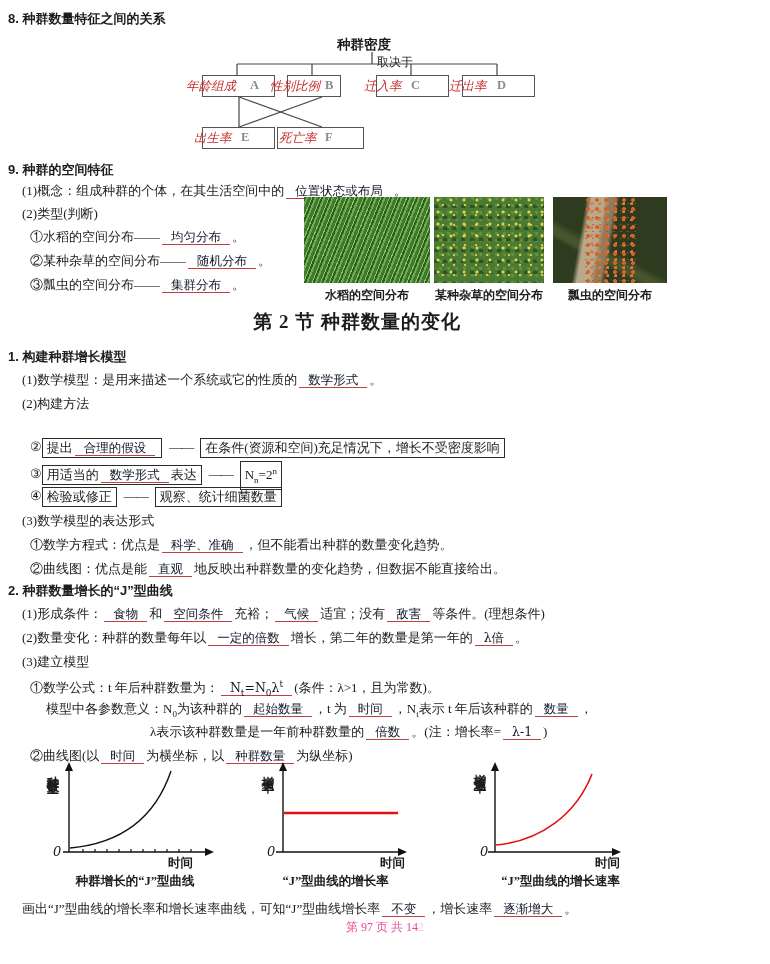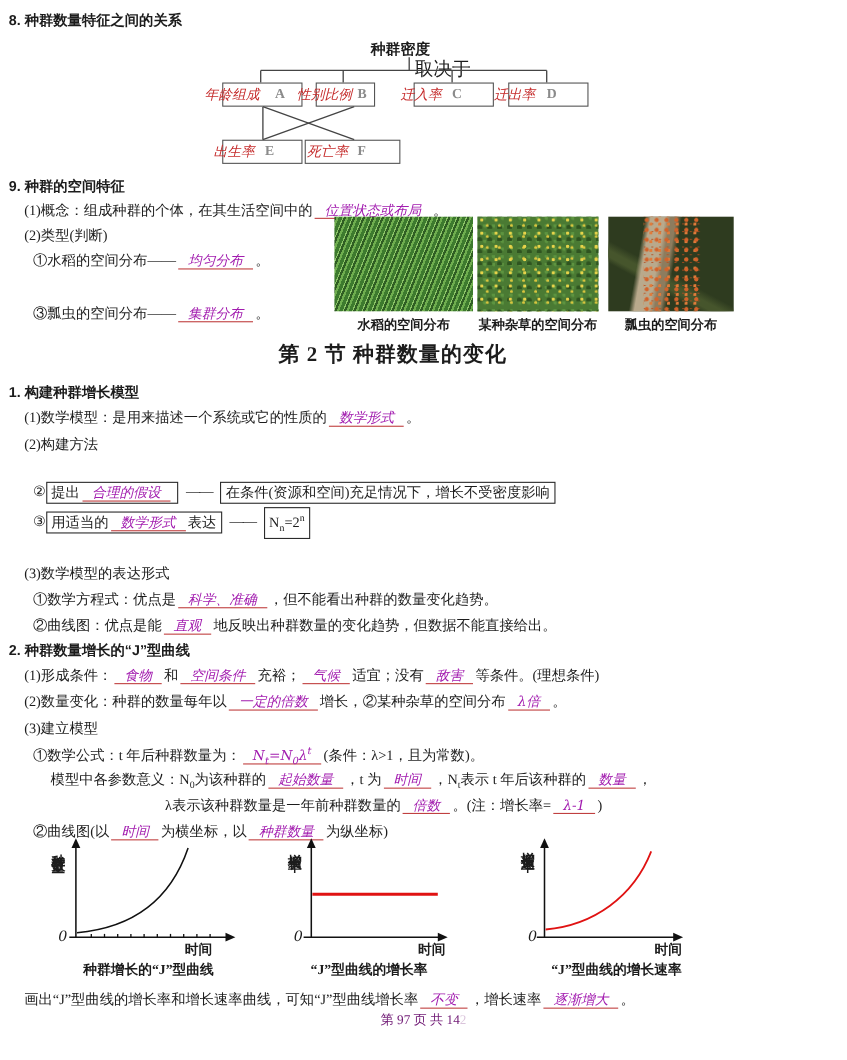--- a/index.html
+++ b/index.html
@@ -1,20 +1,20 @@
 <!DOCTYPE html>
 <html><head>
 <meta charset="utf-8">
 <style>
   html,body{margin:0;padding:0;background:#e8e8e8;}
   #page{position:relative;width:770px;height:964px;background:#ffffff;overflow:hidden;
         font-family:"Liberation Serif","DejaVu Serif",serif;color:#1c1c1c;}
   .line{position:absolute;white-space:nowrap;font-size:13px;line-height:19px;}
   .h{font-family:"Liberation Sans","DejaVu Sans",sans-serif;font-weight:bold;font-size:13px;}
-  .ans{color:#a21caf;font-style:italic;font-family:"DejaVu Serif",serif;font-size:12.5px;
+  .ans{color:#0f172a;font-family:"DejaVu Serif",serif;font-size:12.5px;
        border-bottom:1.4px solid #c04040;padding:0 9px;margin:0 2px;}
   .boxed{display:inline-block;border:1.2px solid #2b2b2b;padding:0 4px;line-height:18px;vertical-align:middle;}
   .dash{margin:0 7px;letter-spacing:-1px;}
   sub,sup{font-size:9px;}
   .title2{position:absolute;left:0;top:309px;width:714px;text-align:center;
           font-size:19px;font-weight:bold;letter-spacing:1px;}
   
   .dbox{position:absolute;border:1.2px solid #555;height:20px;background:transparent;}
   .dlabel{position:absolute;color:#c52b2b;font-style:italic;font-family:"DejaVu Serif",serif;
           font-size:12.5px;white-space:nowrap;line-height:15px;}
@@ -41,32 +41,32 @@
      radial-gradient(circle at 7px 7px,#e07b3a 0 1.5px,transparent 2.1px),
      radial-gradient(circle at 1px 8px,#b34d1f 0 1.4px,transparent 2px);
      background-size:9px 9px,8px 8px,7px 7px;}
   
   .chart{position:absolute;top:760px;}
   .clabel{position:absolute;font-family:"Liberation Sans","DejaVu Sans",sans-serif;
           font-weight:bold;font-size:12.5px;line-height:14px;}
   .vlabel{writing-mode:vertical-rl;text-orientation:upright;letter-spacing:2px;}
   .origin{position:absolute;font-style:italic;font-size:13px;font-family:"DejaVu Serif",serif;}
   .ccap{position:absolute;top:113px;text-align:center;font-weight:bold;font-size:12.5px;}
-  .footer{position:absolute;left:0;top:919px;width:770px;text-align:center;font-size:12px;color:#701a75;}
+  .footer{position:absolute;left:0;top:919px;width:770px;text-align:center;font-size:12px;color:#ec4899;}
   .faded{opacity:0.25;}
 </style>
 </head>
 <body>
 
 <div id="page">
 
   <div class="line h" style="left:8px;top:9px;">8. 种群数量特征之间的关系</div>
 
   <div class="line" style="left:337px;top:35px;font-weight:bold;font-size:13.5px;">种群密度</div>
-  <div class="line" style="left:377px;top:53px;font-size:17px;">取决于</div>
+  <div class="line" style="left:377px;top:53px;font-size:12px;">取决于</div>
   <svg style="left:180px;top:30px;" width="380" height="130">
     <g stroke="#444" stroke-width="1.2" fill="none">
       <line x1="192" y1="22" x2="192" y2="34"></line>
       <line x1="57" y1="34" x2="317" y2="34"></line>
       <line x1="57" y1="34" x2="57" y2="45"></line>
       <line x1="132" y1="34" x2="132" y2="45"></line>
       <line x1="231" y1="34" x2="231" y2="45"></line>
       <line x1="317" y1="34" x2="317" y2="45"></line>
       <line x1="59" y1="67" x2="59" y2="97"></line>
       <line x1="59" y1="67" x2="142" y2="97"></line>
@@ -93,20 +93,23 @@
   <span class="dletter" style="left:325px;top:130px;">F</span>
 
   <div class="line h" style="left:8px;top:160px;">9. 种群的空间特征</div>
   <div class="line" style="left:22px;top:181px;">
     <span>(1)概念：组成种群的个体，在其生活空间中的</span><span class="ans">位置状态或布局</span><span>。</span>
   </div>
   <div class="line" style="left:22px;top:204px;text-align:right;">(2)类型(判断)</div>
   <div class="line" style="left:30px;top:227px;">
     <span>①水稻的空间分布——</span><span class="ans">均匀分布</span><span>。</span>
   </div>
+  <div class="line" style="left:30px;top:251px;">
+    <span>②某种杂草的空间分布——</span><span class="ans">随机分布</span><span>。</span>
+  </div>
   <div class="line" style="left:30px;top:275px;">
     <span>③瓢虫的空间分布——</span><span class="ans">集群分布</span><span>。</span>
   </div>
   <div class="fig fig-rice" style="left:304px;top:197px;width:126px;"></div>
   <div class="fig fig-weed" style="left:434px;top:197px;width:110px;"></div>
   <div class="fig fig-bug" style="left:553px;top:197px;width:114px;">
       <div class="dots"></div>
     </div>
   <div class="figcap" style="left:304px;width:126px;">水稻的空间分布</div>
   <div class="figcap" style="left:428px;width:122px;">某种杂草的空间分布</div>
@@ -119,35 +122,38 @@
     <span>(1)数学模型：是用来描述一个系统或它的性质的</span><span class="ans">数学形式</span><span>。</span>
   </div>
   <div class="line" style="left:22px;top:394px;">(2)构建方法</div>
 
   <div class="line" style="left:30px;top:437px;">
     <span>②</span><span class="boxed"><span>提出</span><span class="ans">合理的假设</span></span><span class="dash">——</span><span class="boxed">在条件(资源和空间)充足情况下，增长不受密度影响</span>
   </div>
   <div class="line" style="left:30px;top:461px;">
     <span>③</span><span class="boxed"><span>用适当的</span><span class="ans">数学形式</span><span>表达</span></span><span class="dash">——</span><span class="boxed"><span>N</span><sub>n</sub><span>=2</span><sup>n</sup></span>
   </div>
+  <div class="line" style="left:30px;top:486px;">
+    <span>④</span><span class="boxed">检验或修正</span><span class="dash">——</span><span class="boxed">观察、统计细菌数量</span>
+  </div>
 
   <div class="line" style="left:22px;top:511px;">(3)数学模型的表达形式</div>
   <div class="line" style="left:30px;top:559px;">
     <span>②曲线图：优点是能</span><span class="ans">直观</span><span>地反映出种群数量的变化趋势，但数据不能直接给出。</span>
   </div>
   <div class="line" style="left:30px;top:535px;">
     <span>①数学方程式：优点是</span><span class="ans">科学、准确</span><span>，但不能看出种群的数量变化趋势。</span>
   </div>
 
   <div class="line h" style="left:8px;top:581px;">2. 种群数量增长的“J”型曲线</div>
   <div class="line" style="left:22px;top:604px;">
     <span>(1)形成条件：</span><span class="ans">食物</span><span>和</span><span class="ans">空间条件</span><span>充裕；</span><span class="ans">气候</span><span>适宜；没有</span><span class="ans">敌害</span><span>等条件。(理想条件)</span>
   </div>
   <div class="line" style="left:22px;top:628px;">
-    <span>(2)数量变化：种群的数量每年以</span><span class="ans">一定的倍数</span><span>增长，②某种杂草的空间分布</span><span class="ans">λ倍</span><span>。</span>
+    <span>(2)数量变化：种群的数量每年以</span><span class="ans">一定的倍数</span><span>增长，第二年的数量是第一年的</span><span class="ans">λ倍</span><span>。</span>
   </div>
   <div class="line" style="left:22px;top:652px;">(3)建立模型</div>
   <div class="line" style="left:30px;top:675px;">
     <span>①数学公式：t 年后种群数量为：</span><span class="ans"><span>N</span><sub>t</sub><span>=N</span><sub>0</sub><span>λ</span><sup>t</sup></span><span>(条件：λ&gt;1，且为常数)。</span>
   </div>
   <div class="line" style="left:46px;top:699px;">
     <span>模型中各参数意义：N</span><sub>0</sub><span>为该种群的</span><span class="ans">起始数量</span><span>，t 为</span><span class="ans">时间</span><span>，N</span><sub>t</sub><span>表示 t 年后该种群的</span><span class="ans">数量</span><span>，</span>
   </div>
   <div class="line" style="left:150px;top:722px;">
     <span>λ表示该种群数量是一年前种群数量的</span><span class="ans">倍数</span><span>。(注：增长率=</span><span class="ans">λ-1</span><span>)</span>

